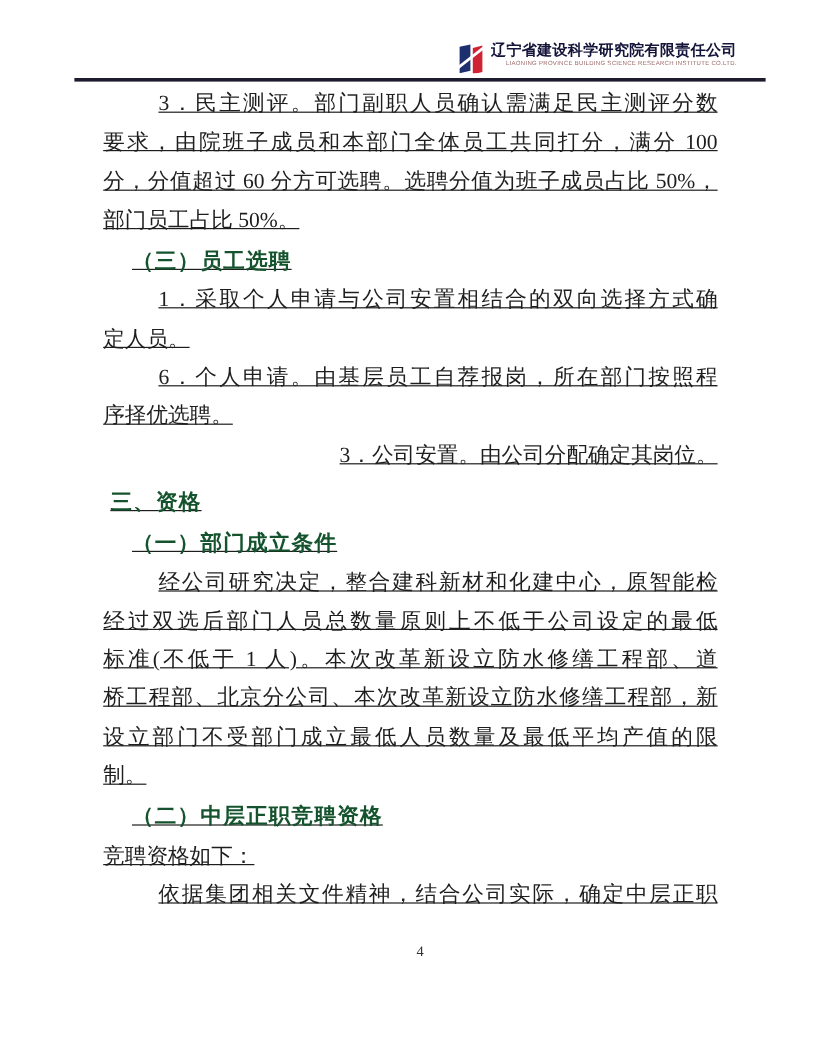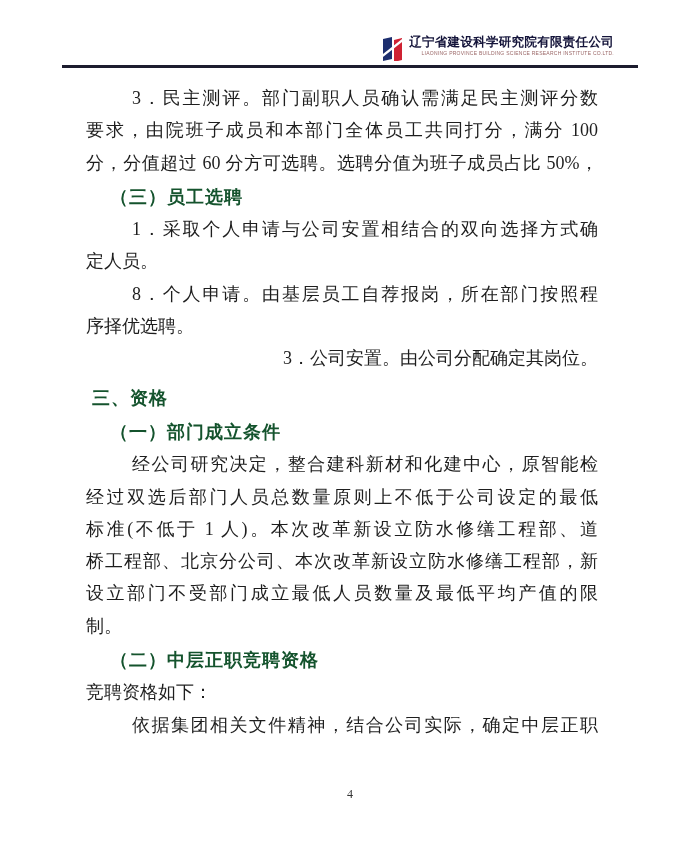--- a/index.html
+++ b/index.html
@@ -11,21 +11,21 @@
   .brand{position:absolute;top:35px;right:86px;display:flex;align-items:flex-start;gap:6px;}
   .logo{width:21px;height:25px;display:block;flex:0 0 auto;margin-top:1px;}
   .brand-text{display:flex;flex-direction:column;align-items:flex-end;text-align:right;}
   .brand-cn{font-family:"Liberation Sans","DejaVu Sans",sans-serif;font-weight:bold;
             font-size:12.5px;line-height:15px;letter-spacing:0.3px;color:#14143a;white-space:nowrap;}
   .brand-en{font-family:"Liberation Sans","DejaVu Sans",sans-serif;font-size:5px;
             line-height:7px;letter-spacing:0.25px;color:#9a6666;white-space:nowrap;}
   .hrule{position:absolute;top:65px;left:62px;width:576px;height:3px;background:#1c1c2e;}
 
   
-  .doc{position:absolute;top:82px;left:86px;width:512px;}
+  .doc{position:absolute;top:70px;left:86px;width:512px;text-decoration:underline;}
   .line{height:32.3px;line-height:32.3px;font-size:18px;white-space:normal;
         overflow:visible;text-align:left;}
   .line.j{text-align:justify;text-align-last:justify;}
   .ind-para{text-indent:46px;text-align:right;}
   .ind-head{text-indent:24px;}
   .ind-h1{text-indent:6px;}
   .block{margin:0;}
   .block.h1{margin-top:7px;}
   .block.h2{margin-top:2px;}
   .block.h1 .line,.block.h2 .line{font-weight:bold;color:#14532d;
@@ -52,30 +52,31 @@
     </div>
   </div>
 
   <div class="hrule"></div>
 
   <main class="doc" id="doc-content">
       <div class="block body">
         <div class="line j ind-para">3．民主测评。部门副职人员确认需满足民主测评分数</div>
         <div class="line j">要求，由院班子成员和本部门全体员工共同打分，满分 100</div>
         <div class="line j">分，分值超过 60 分方可选聘。选聘分值为班子成员占比 50%，</div>
+        <div class="line">部门员工占比 50%。</div>
       </div>
       <div class="block h2">
         <div class="line ind-head">（三）员工选聘</div>
       </div>
       <div class="block body">
         <div class="line j ind-para">1．采取个人申请与公司安置相结合的双向选择方式确</div>
         <div class="line">定人员。</div>
       </div>
       <div class="block body">
-        <div class="line j ind-para">8．个人申请。由基层员工自荐报岗，所在部门按照程</div>
+        <div class="line j ind-para">6．个人申请。由基层员工自荐报岗，所在部门按照程</div>
         <div class="line">序择优选聘。</div>
       </div>
       <div class="block body">
         <div class="line ind-para">3．公司安置。由公司分配确定其岗位。</div>
       </div>
       <div class="block h1">
         <div class="line ind-h1">三、资格</div>
       </div>
       <div class="block h2">
         <div class="line ind-head">（一）部门成立条件</div>

